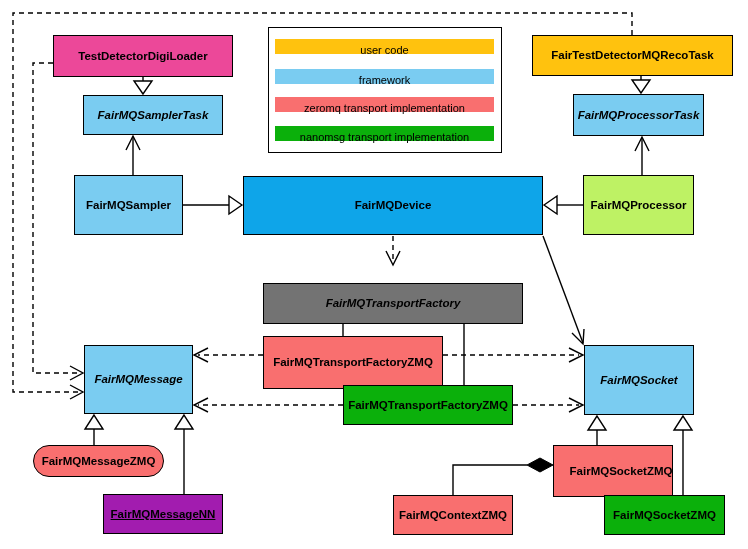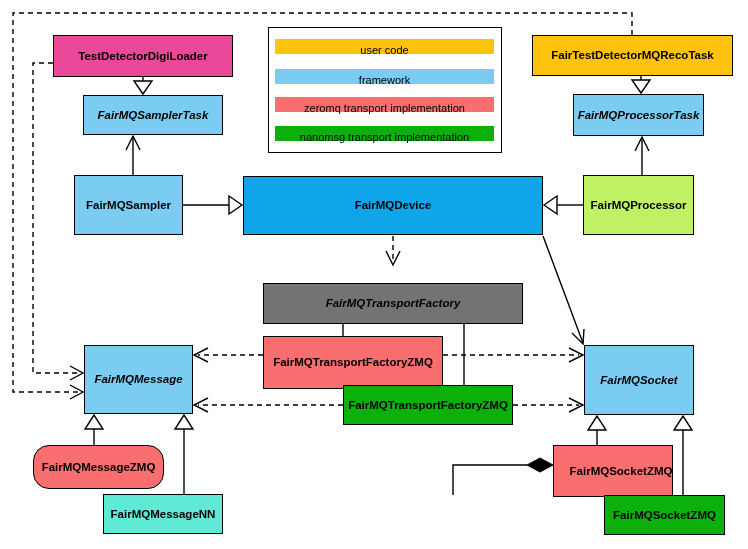--- a/index.html
+++ b/index.html
@@ -186,26 +186,29 @@
   </div>
   <div class="node" style="left: 343px; top: 385px; width: 170px; height: 40px; background-color: rgb(11, 176, 11);">
     <span class="nlabel">FairMQTransportFactoryZMQ</span>
   </div>
   <div class="node abstract" style="left: 84px; top: 345px; width: 109px; height: 69px; background-color: rgb(122, 204, 241);">
     <span class="nlabel">FairMQMessage</span>
   </div>
   <div class="node abstract" style="left: 584px; top: 345px; width: 110px; height: 70px; background-color: rgb(122, 204, 241);">
     <span class="nlabel">FairMQSocket</span>
   </div>
-  <div class="node" style="left: 33px; top: 445px; width: 131px; height: 44px; background-color: rgb(249, 111, 111); border-radius: 16px;">
+  <div class="node" style="left: 33px; top: 445px; width: 131px; height: 32px; background-color: rgb(249, 111, 111); border-radius: 16px;">
     <span class="nlabel">FairMQMessageZMQ</span>
   </div>
-  <div class="node" style="left: 103px; top: 494px; width: 120px; height: 40px; background-color: #5eead4;">
+  <div class="node" style="left: 103px; top: 494px; width: 120px; height: 40px; background-color: #a21caf; text-decoration: underline;">
     <span class="nlabel">FairMQMessageNN</span>
   </div>
   <div class="node" style="left: 553px; top: 445px; width: 120px; height: 52px; background-color: rgb(249, 111, 111); padding-left: 16px;">
     <span class="nlabel">FairMQSocketZMQ</span>
   </div>
   <div class="node" style="left: 604px; top: 495px; width: 121px; height: 40px; background-color: rgb(11, 176, 11);">
     <span class="nlabel">FairMQSocketZMQ</span>
   </div>
+  <div class="node" style="left: 393px; top: 495px; width: 120px; height: 40px; background-color: rgb(249, 111, 111);">
+    <span class="nlabel">FairMQContextZMQ</span>
+  </div>
 
 </div>
 
 </body></html>

